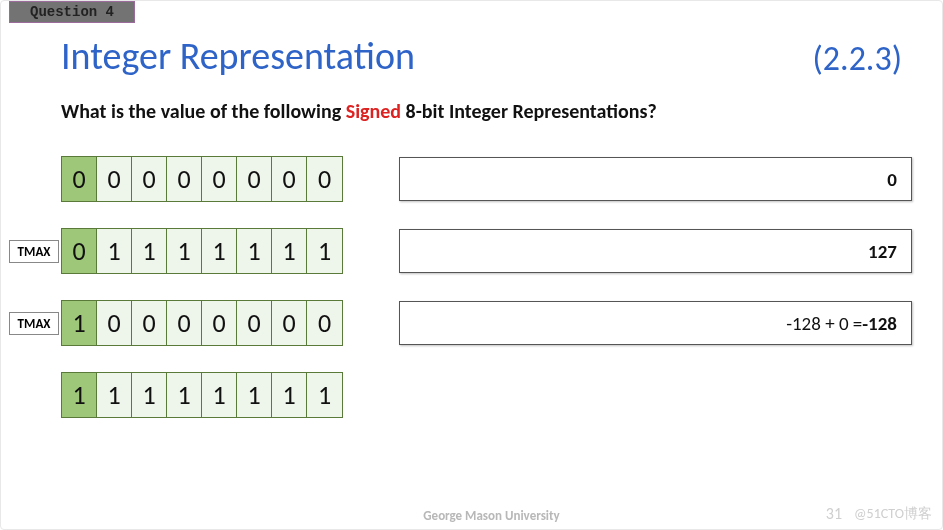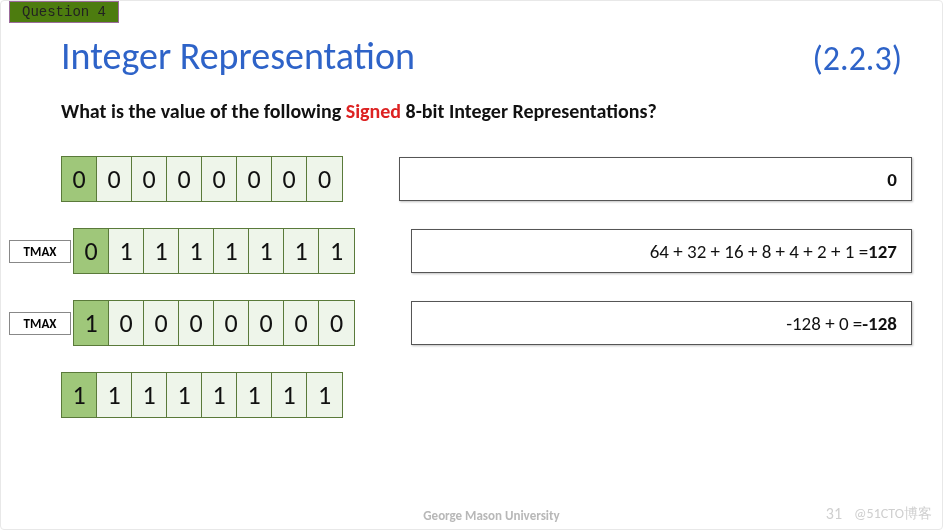--- a/index.html
+++ b/index.html
@@ -9,25 +9,25 @@
     height: 530px;
     background: #fff;
     font-family: "Segoe UI", "Calibri", Arial, sans-serif;
     position: relative;
     border: 1px solid #e8e8e8;
     border-radius: 4px;
   }
   .qtag {
     position: absolute;
     top: 0; left: 8px;
-    background: #4d7c0f;
+    background: #737373;
     border: 1px solid #9b6b9b;
-    padding: 2px 12px;
+    padding: 2px 20px;
     font-family: "Courier New", monospace;
-    font-weight: normal;
+    font-weight: bold;
     font-size: 14px;
     color: #222;
   }
   .header {
     position: absolute;
     top: 32px;
     left: 60px;
     right: 40px;
     display: flex;
     justify-content: space-between;
@@ -59,21 +59,21 @@
     top: 155px;
     left: 8px;
     right: 30px;
   }
   .row {
     display: flex;
     align-items: center;
     margin-bottom: 26px;
   }
   .labelbox {
-    width: 62px;
+    width: 50px;
     text-align: center;
     font-size: 13px;
     font-weight: bold;
     border: 1px solid #888;
     background: #fff;
     padding: 3px 0;
     margin-right: 2px;
   }
   .labelpad { width: 52px; }
   .bits {
@@ -168,21 +168,20 @@
         <div class="bit sign">0</div>
         <div class="bit">1</div>
         <div class="bit">1</div>
         <div class="bit">1</div>
         <div class="bit">1</div>
         <div class="bit">1</div>
         <div class="bit">1</div>
         <div class="bit">1</div>
       </div>
       <div class="answer">
-        <span>64 + 32 + 16 + 8 + 4 + 2 + 1 = </span>
         <strong>127</strong>
       </div>
     </div>
     <div class="row">
       <div class="labelbox">TMAX</div>
       <div class="bits">
         <div class="bit sign">1</div>
         <div class="bit">0</div>
         <div class="bit">0</div>
         <div class="bit">0</div>

